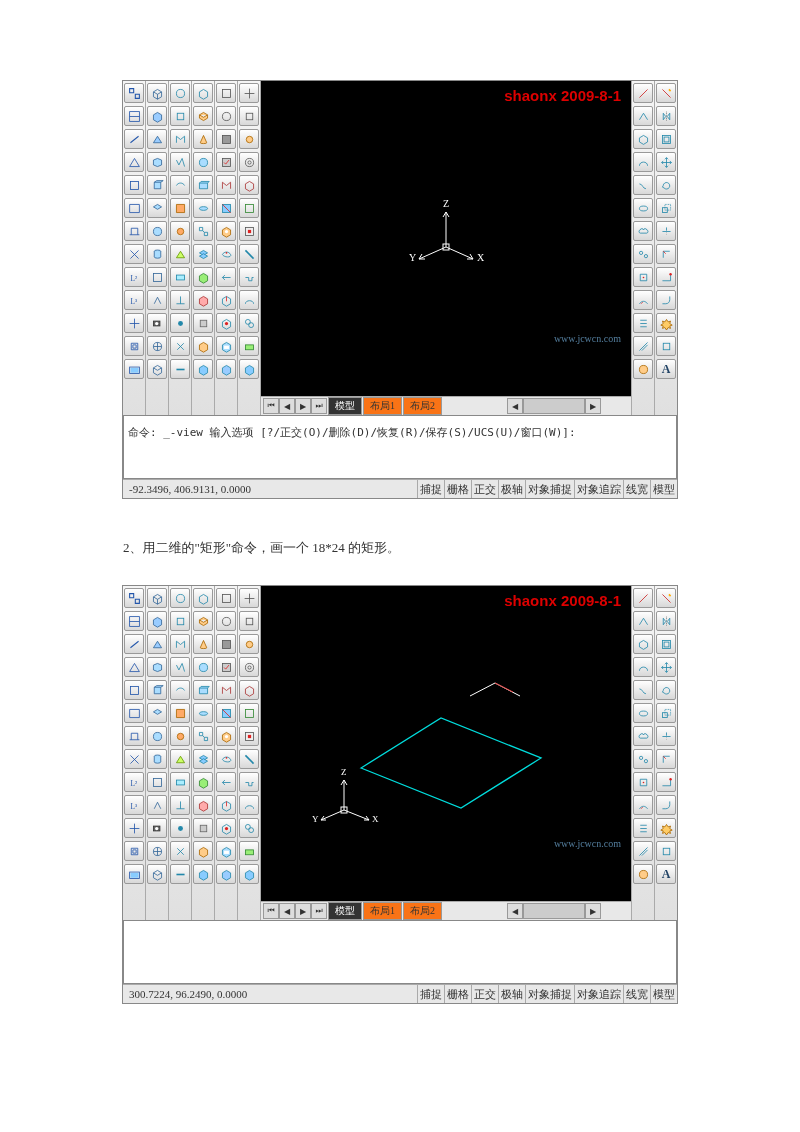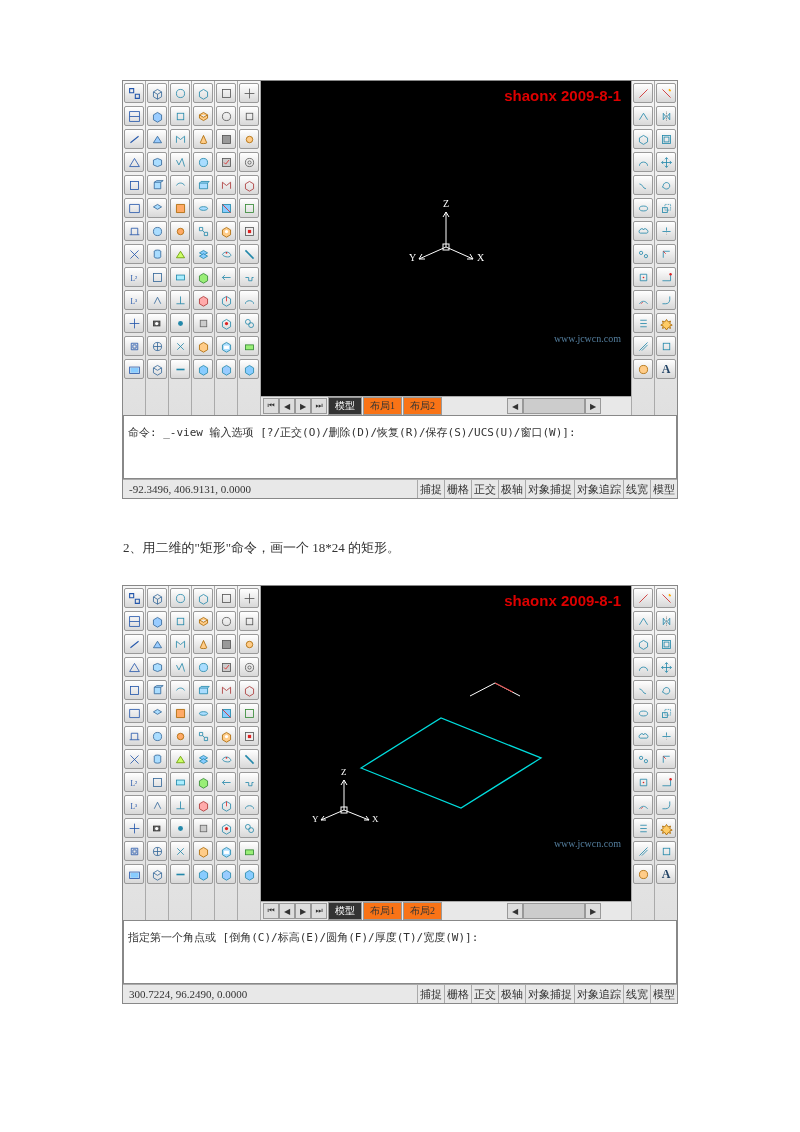--- a/index.html
+++ b/index.html
@@ -1265,21 +1265,20 @@
           </div>
     <div class="tb">
             <svg viewBox="0 0 16 16">
               <rect x="4" y="4" width="8" height="8" fill="none" stroke="#28a"></rect>
             </svg>
           </div>
     <div class="tb" style="font-weight:bold;font-size:12px">A</div>
   </div>
 </div>
 <div class="cmd">
-  <div>指定第一个角点或 [倒角(C)/标高(E)/圆角(F)/厚度(T)/宽度(W)]:</div>
 </div>
 <div class="status">
   <div class="coord">300.7224, 96.2490, 0.0000</div>
   <div style="flex:1"></div>
   <div class="sbtn">捕捉</div>
   <div class="sbtn">栅格</div>
   <div class="sbtn">正交</div>
   <div class="sbtn">极轴</div>
   <div class="sbtn">对象捕捉</div>
   <div class="sbtn">对象追踪</div>

